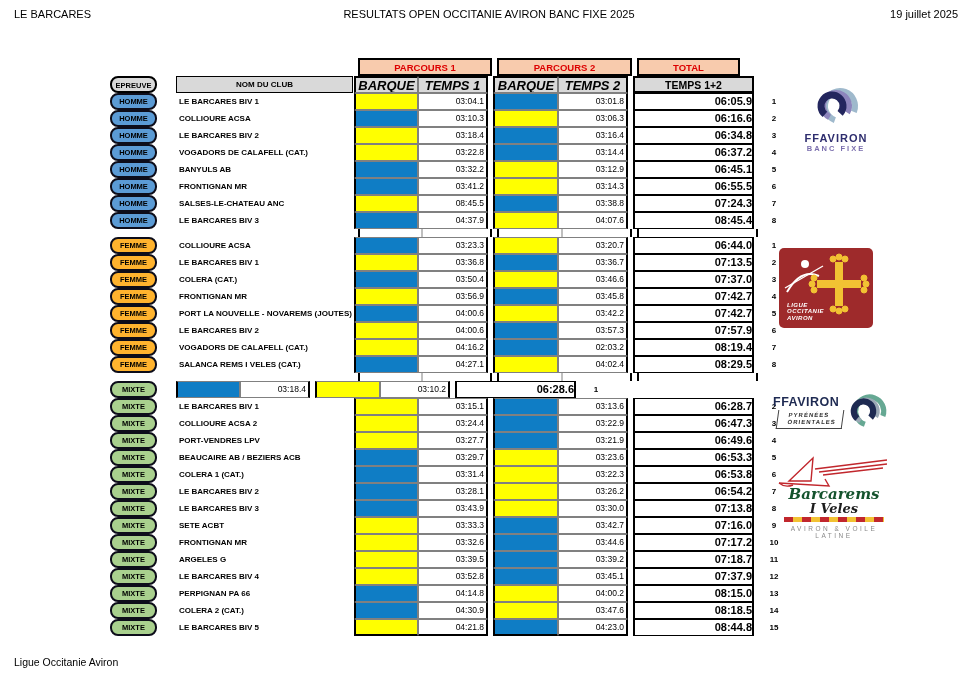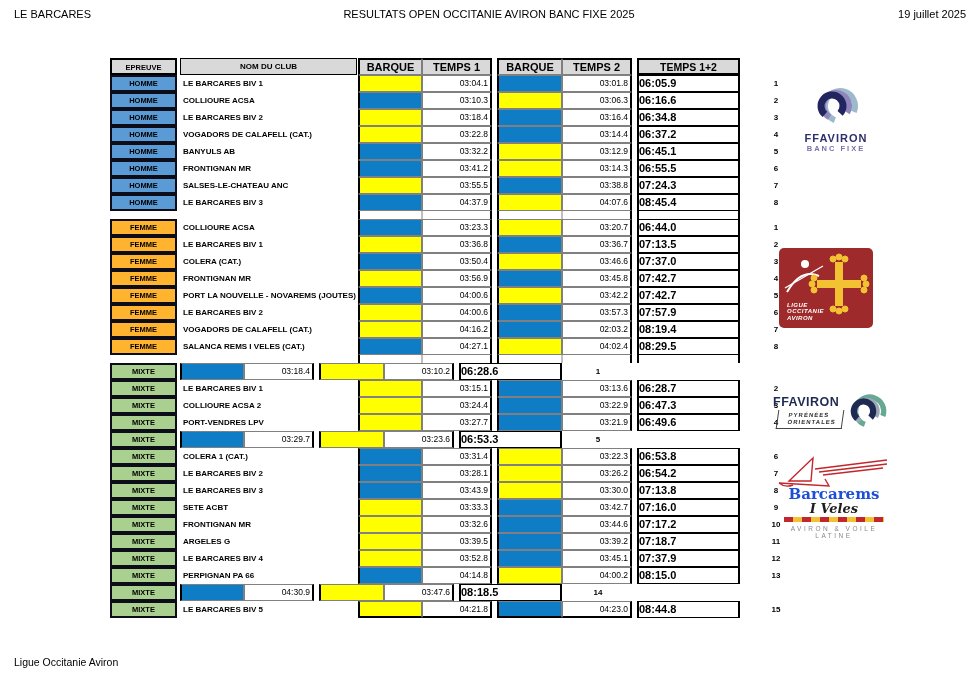--- a/index.html
+++ b/index.html
@@ -3,71 +3,71 @@
 <meta charset="utf-8">
 <style>
   html,body{margin:0;padding:0;}
   body{
     width:978px;height:682px;position:relative;background:#fff;
     font-family:"Liberation Sans", sans-serif;color:#000;overflow:hidden;
   }
   .hdr-text{position:absolute;top:8px;font-size:11px;}
   #loc{left:14px;}
   #title{left:0;right:0;text-align:center;}
-  #date{right:12px;}
+  #date{right:20px;}
   #footer{position:absolute;left:14px;top:656px;font-size:10.5px;}
 
   
   .tbl{position:absolute;left:110px;top:58px;}
   .row{display:flex;}
   .cell{box-sizing:border-box;overflow:hidden;white-space:nowrap;}
 
-  .w-ep{width:67px;margin-right:3px;}
+  .w-ep{width:47px;margin-right:19px;border-radius:8px;}
   .w-club{width:177px;margin-right:1px;}
   .w-b1{width:64px;}
   .w-t1{width:70px;margin-right:5px;}
   .w-b2{width:65px;}
   .w-t2{width:70px;margin-right:5px;}
-  .w-tot{width:103px;margin-right:26px;}
+  .w-tot{width:121px;margin-right:10px;}
   .w-rank{width:20px;}
   .sp248{width:248px;}
 
   .hrow1 .ghead{
     height:18px;line-height:15px;text-align:center;
     background:#F8CBAD;border:2px solid #000;
     color:#DD0000;font-weight:bold;font-size:9.5px;
   }
   .g1w{width:134px;margin-right:5px;}
   .g2w{width:135px;margin-right:5px;}
   .gtw{width:103px;}
 
   .hrow2{height:17px;}
   .hrow2 .cell{height:17px;line-height:15px;text-align:center;font-weight:bold;background:#D9D9D9;}
   .h-ep{font-size:7.5px;border:2px solid #000;}
   .h-club{font-size:8px;border:1px solid #000;line-height:16px;}
-  .h-bt{font-size:11px;border:1px solid #7f7f7f;border-top:2px solid #000;}
+  .h-bt{font-size:13px;border:1px solid #7f7f7f;border-top:2px solid #000;font-style:italic;}
   .h-tot{font-size:10.5px;border:2px solid #000;}
   .gl{border-left:2px solid #000 !important;}
   .gr{border-right:2px solid #000 !important;}
 
   .drow{height:17px;}
   .drow .cell{height:17px;}
   .c-ep{
     border:2px solid #0d0d1a;font-weight:bold;font-size:7.5px;
     text-align:center;line-height:13px;
   }
   .c-club{font-weight:bold;font-size:8px;line-height:17px;padding-left:3px;}
   .c-barque{border:1px solid #808080;}
   .c-temps{
     border:1px solid #808080;background:#fff;font-size:8.5px;
     text-align:right;line-height:15px;padding-right:2px;
   }
   .c-tot{
     border:1px solid #000;border-left:2px solid #000;border-right:2px solid #000;
-    background:#fff;font-weight:bold;font-size:11px;text-align:left;line-height:15px;
+    background:#fff;font-weight:bold;font-size:11px;text-align:right;line-height:15px;
   }
   .c-rank{font-weight:bold;font-size:8px;text-align:center;line-height:17px;}
   .grow{height:8px;}
   .grow .cell{height:8px;background:#fff;border-left:1px solid #bfbfbf;border-right:1px solid #bfbfbf;}
   .grow .sp248{border:none;background:transparent;}
   .grow .gl{border-left:2px solid #000 !important;}
   .grow .gr{border-right:2px solid #000 !important;}
   .grow .g-tot{border-left:2px solid #000;border-right:2px solid #000;}
   .lastrow .c-barque,.lastrow .c-temps{border-bottom:2px solid #000;}
 
@@ -87,41 +87,47 @@
   #logo-po{left:773px;top:386px;width:118px;}
   #logo-po .wrap{display:flex;align-items:center;}
   #logo-po .l1{font-size:12.5px;font-weight:bold;color:#1E2A52;letter-spacing:0.5px;}
   #logo-po .box{
     border:1px solid #444;border-top:none;padding:2px 6px 2px 10px;margin-left:4px;margin-top:1px;
     font-size:6px;font-weight:bold;letter-spacing:1px;color:#333;line-height:7px;
     transform:skewX(-8deg);display:inline-block;
   }
   #logo-barcarems{left:770px;top:455px;width:128px;text-align:center;}
   #logo-barcarems .scr{
-    font-family:"DejaVu Serif", serif;font-weight:bold;
-    color:#1d4ed8;font-size:15px;line-height:15px;margin-top:-6px;
+    font-family:"DejaVu Serif", serif;font-style:italic;font-weight:bold;
+    color:#14532d;font-size:15px;line-height:15px;margin-top:-6px;
   }
   #logo-barcarems .scr2{
     font-family:"DejaVu Serif", serif;font-style:italic;font-weight:bold;
     color:#1c1c1c;font-size:13px;line-height:13px;
   }
   #logo-barcarems .bar{
     width:100px;height:5px;margin:2px auto 3px auto;
     background:repeating-linear-gradient(90deg,#C1272D 0 9px,#F2C233 9px 18px);
   }
   #logo-barcarems .sub{font-size:6.5px;letter-spacing:2.5px;color:#8a8a8a;}
 </style>
 </head>
 <body>
 
 <div class="hdr-text" id="loc">LE BARCARES</div>
 <div class="hdr-text" id="title">RESULTATS OPEN OCCITANIE AVIRON BANC FIXE 2025</div>
 <div class="hdr-text" id="date">19 juillet 2025</div>
 
 <div class="tbl">
+  <div class="row hrow1">
+    <div class="cell sp248"></div>
+    <div class="cell ghead g1w">PARCOURS 1</div>
+    <div class="cell ghead g2w">PARCOURS 2</div>
+    <div class="cell ghead gtw">TOTAL</div>
+  </div>
   <div class="row hrow2">
     <div class="cell h-ep w-ep">EPREUVE</div>
     <div class="cell h-club w-club">NOM DU CLUB</div>
     <div class="cell h-bt gl w-b1">BARQUE</div>
     <div class="cell h-bt gr w-t1">TEMPS 1</div>
     <div class="cell h-bt gl w-b2">BARQUE</div>
     <div class="cell h-bt gr w-t2">TEMPS 2</div>
     <div class="cell h-tot w-tot">TEMPS 1+2</div>
   </div>
   <div id="table-body">
@@ -182,21 +188,21 @@
         <div class="cell c-temps gr w-t1">03:41.2</div>
         <div class="cell c-barque gl w-b2" style="background: rgb(255, 255, 0);"></div>
         <div class="cell c-temps gr w-t2">03:14.3</div>
         <div class="cell c-tot w-tot">06:55.5</div>
         <div class="cell c-rank w-rank">6</div>
       </div>
       <div class="row drow">
         <div class="cell c-ep w-ep" style="background: rgb(91, 155, 213);">HOMME</div>
         <div class="cell c-club w-club">SALSES-LE-CHATEAU ANC</div>
         <div class="cell c-barque gl w-b1" style="background: rgb(255, 255, 0);"></div>
-        <div class="cell c-temps gr w-t1">03:55.5</div>
+        <div class="cell c-temps gr w-t1">08:45.5</div>
         <div class="cell c-barque gl w-b2" style="background: rgb(15, 125, 197);"></div>
         <div class="cell c-temps gr w-t2">03:38.8</div>
         <div class="cell c-tot w-tot">07:24.3</div>
         <div class="cell c-rank w-rank">7</div>
       </div>
       <div class="row drow">
         <div class="cell c-ep w-ep" style="background: rgb(91, 155, 213);">HOMME</div>
         <div class="cell c-club w-club">LE BARCARES BIV 3</div>
         <div class="cell c-barque gl w-b1" style="background: rgb(15, 125, 197);"></div>
         <div class="cell c-temps gr w-t1">04:37.9</div>
@@ -335,20 +341,21 @@
         <div class="cell c-club w-club">PORT-VENDRES LPV</div>
         <div class="cell c-barque gl w-b1" style="background: rgb(255, 255, 0);"></div>
         <div class="cell c-temps gr w-t1">03:27.7</div>
         <div class="cell c-barque gl w-b2" style="background: rgb(15, 125, 197);"></div>
         <div class="cell c-temps gr w-t2">03:21.9</div>
         <div class="cell c-tot w-tot">06:49.6</div>
         <div class="cell c-rank w-rank">4</div>
       </div>
       <div class="row drow">
         <div class="cell c-ep w-ep" style="background: rgb(169, 208, 142);">MIXTE</div>
+        <div class="cell c-club w-club">BEAUCAIRE AB / BEZIERS ACB</div>
         <div class="cell c-barque gl w-b1" style="background: rgb(15, 125, 197);"></div>
         <div class="cell c-temps gr w-t1">03:29.7</div>
         <div class="cell c-barque gl w-b2" style="background: rgb(255, 255, 0);"></div>
         <div class="cell c-temps gr w-t2">03:23.6</div>
         <div class="cell c-tot w-tot">06:53.3</div>
         <div class="cell c-rank w-rank">5</div>
       </div>
       <div class="row drow">
         <div class="cell c-ep w-ep" style="background: rgb(169, 208, 142);">MIXTE</div>
         <div class="cell c-club w-club">COLERA 1 (CAT.)</div>
@@ -424,20 +431,21 @@
         <div class="cell c-club w-club">PERPIGNAN PA 66</div>
         <div class="cell c-barque gl w-b1" style="background: rgb(15, 125, 197);"></div>
         <div class="cell c-temps gr w-t1">04:14.8</div>
         <div class="cell c-barque gl w-b2" style="background: rgb(255, 255, 0);"></div>
         <div class="cell c-temps gr w-t2">04:00.2</div>
         <div class="cell c-tot w-tot">08:15.0</div>
         <div class="cell c-rank w-rank">13</div>
       </div>
       <div class="row drow">
         <div class="cell c-ep w-ep" style="background: rgb(169, 208, 142);">MIXTE</div>
+        <div class="cell c-club w-club">COLERA 2 (CAT.)</div>
         <div class="cell c-barque gl w-b1" style="background: rgb(15, 125, 197);"></div>
         <div class="cell c-temps gr w-t1">04:30.9</div>
         <div class="cell c-barque gl w-b2" style="background: rgb(255, 255, 0);"></div>
         <div class="cell c-temps gr w-t2">03:47.6</div>
         <div class="cell c-tot w-tot">08:18.5</div>
         <div class="cell c-rank w-rank">14</div>
       </div>
       <div class="row drow lastrow">
         <div class="cell c-ep w-ep" style="background: rgb(169, 208, 142);">MIXTE</div>
         <div class="cell c-club w-club">LE BARCARES BIV 5</div>

